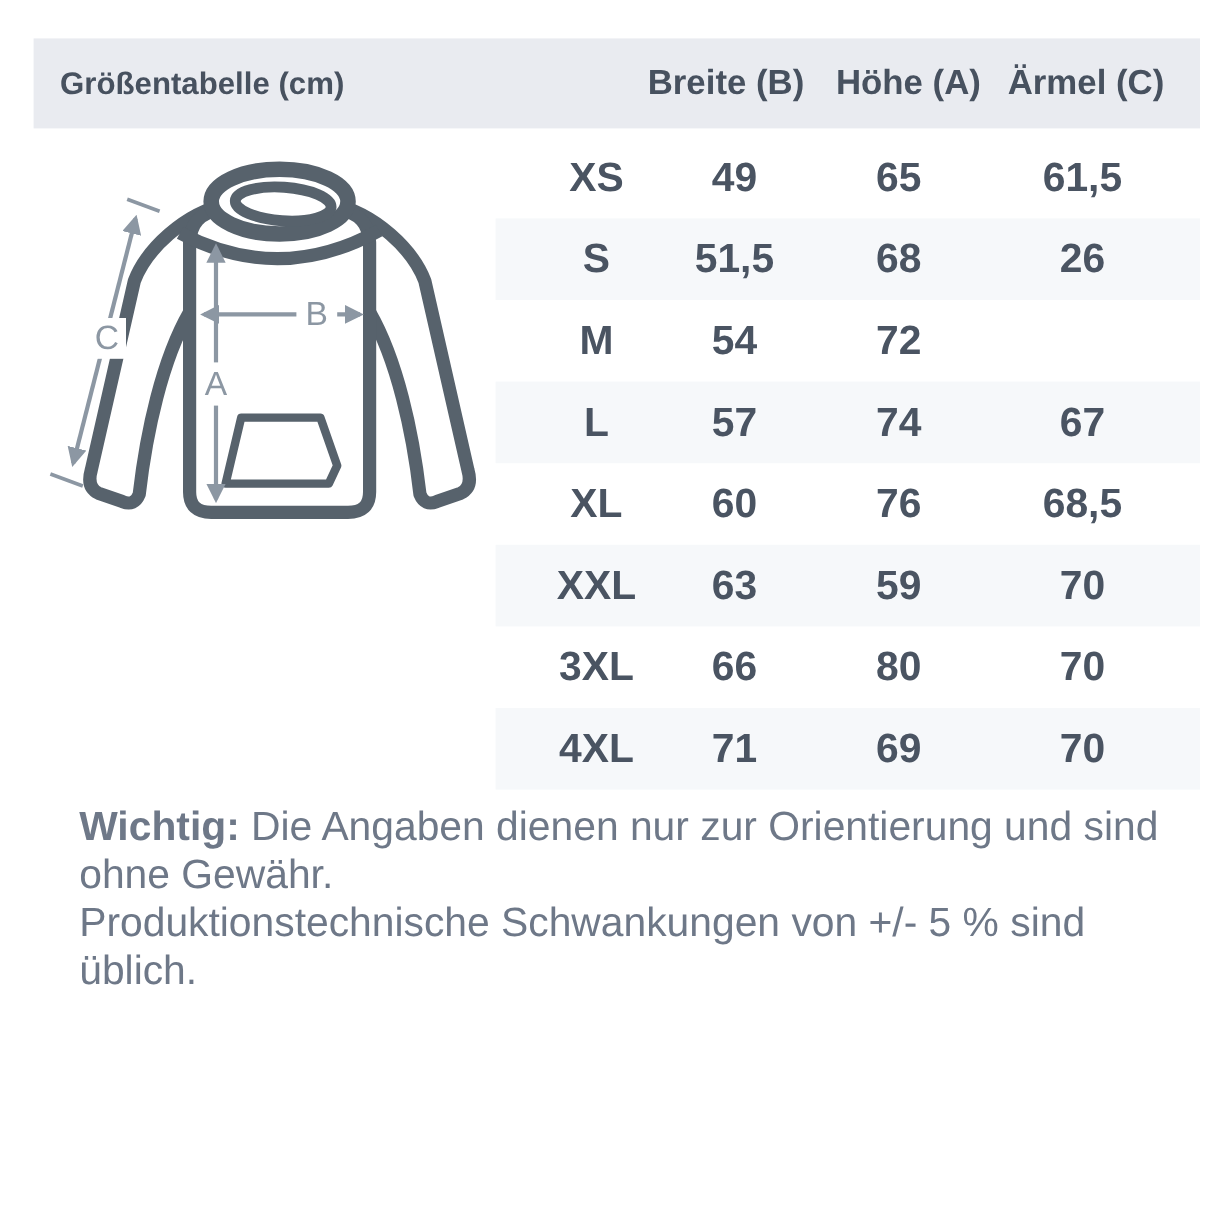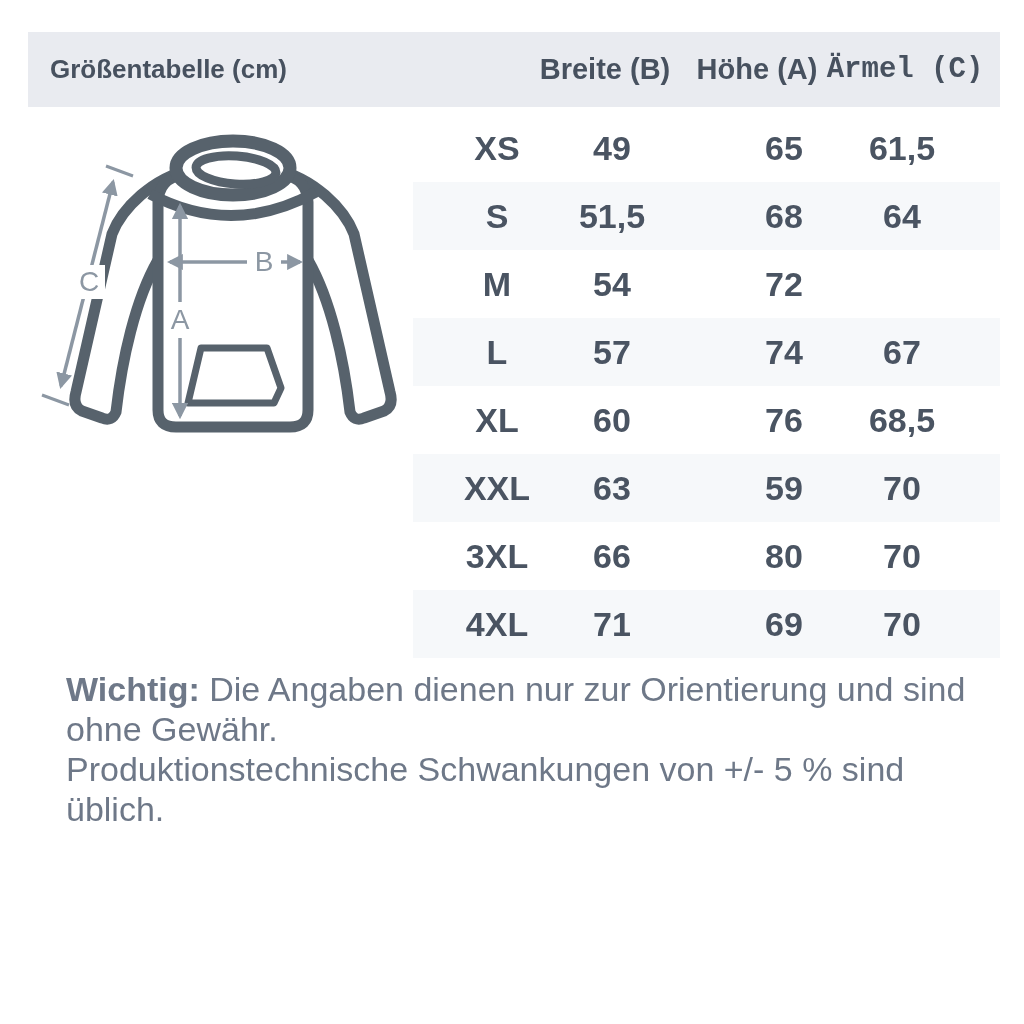--- a/index.html
+++ b/index.html
@@ -6,29 +6,29 @@
   #stage{position:relative;width:1024px;height:1024px;background:#fff;overflow:hidden;
          font-family:"Liberation Sans", sans-serif;}
 
   
   .header-bar{position:absolute;left:28px;top:32px;width:972px;height:75px;
               background:var(--header_bg,#e9ebf0);}
   .header-title{position:absolute;left:22px;top:0;line-height:75px;
                 font-size:26px;font-weight:bold;color:var(--text_dark,#47515f);white-space:nowrap;}
   .hcol{position:absolute;top:0;line-height:75px;font-size:29px;font-weight:bold;
         color:var(--text_dark,#47515f);transform:translateX(-50%);white-space:nowrap;}
-  .hcol.c1{left:577px;} .hcol.c2{left:729px;} .hcol.c3{left:877px;font-family:Liberation Mono, monospace;}
+  .hcol.c1{left:577px;} .hcol.c2{left:729px;} .hcol.c3{left:877px;}
 
   
   .size-table{position:absolute;left:413px;top:114px;width:587px;}
   .trow{position:relative;height:68px;}
   .trow:nth-child(even){background:var(--stripe_bg,#f6f8fa);}
   .cell{position:absolute;top:0;line-height:68px;font-size:34px;color:var(--cell_text,#4a5462);
         transform:translateX(-50%);white-space:nowrap;font-weight:bold;}
-  .cell.size{left:84px;} .cell.b{left:199px;} .cell.h{left:371px;text-align:center;} .cell.a{left:489px;}
+  .cell.size{left:84px;} .cell.b{left:199px;} .cell.h{left:336px;text-align:center;} .cell.a{left:489px;}
 
   
   .hoodie-svg{position:absolute;left:0;top:120px;width:420px;height:340px;}
   .garment{fill:#ffffff;stroke:var(--outline,#57626c);stroke-width:11;stroke-linejoin:round;}
   .garment.hood-outer{stroke-width:13;}
   .garment.hood-inner{stroke-width:9;}
   .garment.collar{fill:none;}
   .garment.pocket{stroke-width:7;}
   .mline{stroke:var(--arrow,#8c97a3);stroke-width:3.5;fill:none;}
   .mtick{stroke:var(--arrow,#8c97a3);stroke-width:3;fill:none;}
@@ -91,21 +91,21 @@
     <div class="trow">
       <span class="cell size">XS</span>
       <span class="cell b">49</span>
       <span class="cell h">65</span>
       <span class="cell a">61,5</span>
     </div>
     <div class="trow">
       <span class="cell size">S</span>
       <span class="cell b">51,5</span>
       <span class="cell h">68</span>
-      <span class="cell a">64</span>
+      <span class="cell a">26</span>
     </div>
     <div class="trow">
       <span class="cell size">M</span>
       <span class="cell b">54</span>
       <span class="cell h">72</span>
     </div>
     <div class="trow">
       <span class="cell size">L</span>
       <span class="cell b">57</span>
       <span class="cell h">74</span>

